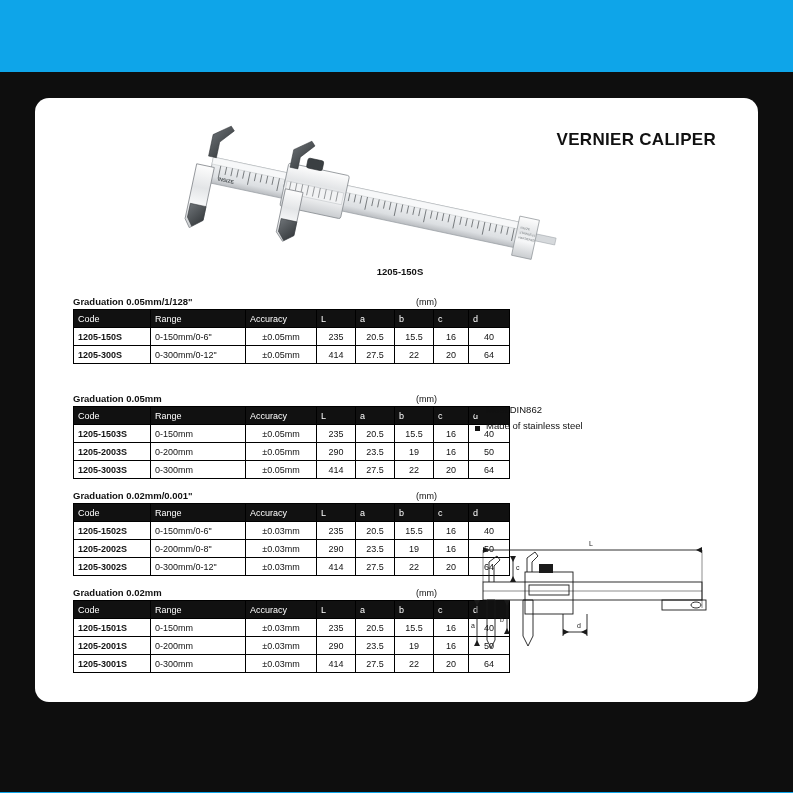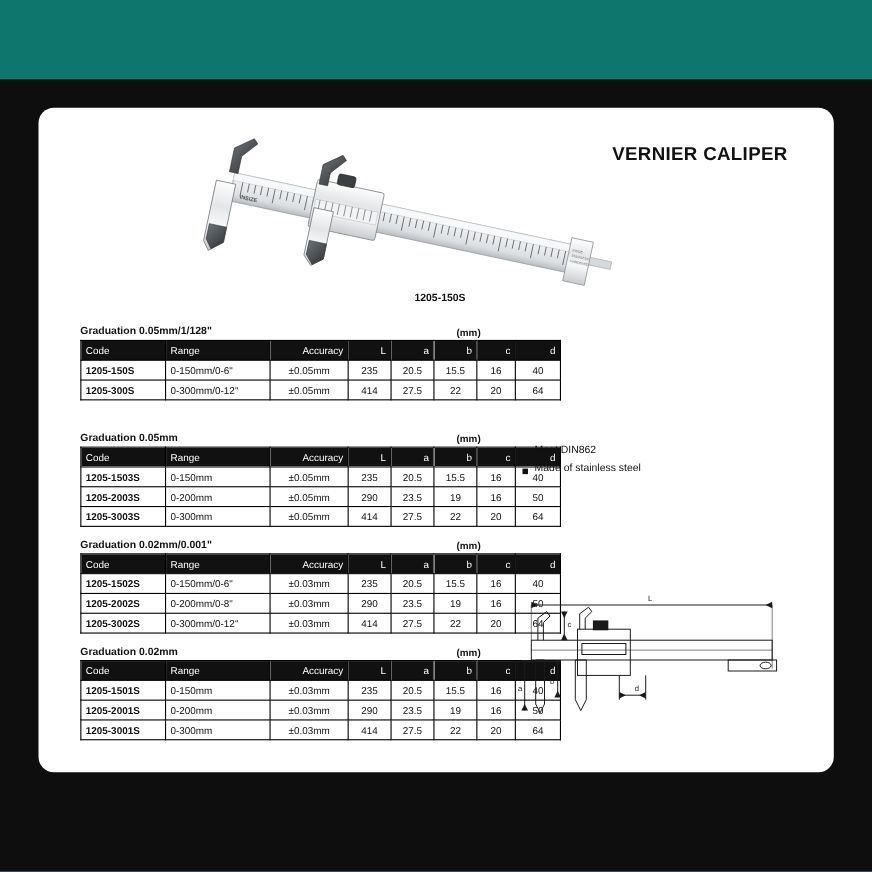--- a/index.html
+++ b/index.html
@@ -10,21 +10,21 @@
   body {
     width: 793px;
     height: 793px;
     font-family: "Liberation Sans", sans-serif;
     overflow: hidden;
   }
   .page {
     position: relative;
     width: 793px;
     height: 793px;
-    background: #0f766e;
+    background: #0ea5e9;
   }
   
   .frame {
     position: absolute;
     left: 0;
     top: 72px;
     width: 793px;
     height: 720px;
     background: #0e0e0e;
   }
@@ -77,21 +77,21 @@
   .tbl-head {
     display: flex;
     justify-content: space-between;
     align-items: flex-end;
     font-size: 9.5px;
     font-weight: bold;
     color: #111;
     padding-bottom: 2px;
   }
   .tbl-head .mm {
-    font-weight: bold;
+    font-weight: normal;
     font-size: 9px;
   }
   table.spec {
     border-collapse: collapse;
     width: 364px;
     table-layout: fixed;
     font-size: 9px;
   }
   table.spec th, table.spec td {
     border: 1px solid #000;
@@ -102,21 +102,21 @@
     overflow: hidden;
   }
   table.spec thead th {
     background: #111;
     color: #ffffff;
     font-weight: normal;
     text-align: left;
     font-size: 9px;
   }
   table.spec thead th.c {
-    text-align: right;
+    text-align: left;
   }
   table.spec td.code {
     font-weight: bold;
     text-align: left;
   }
   table.spec td.range {
     text-align: left;
   }
   table.spec td.num {
     text-align: center;

